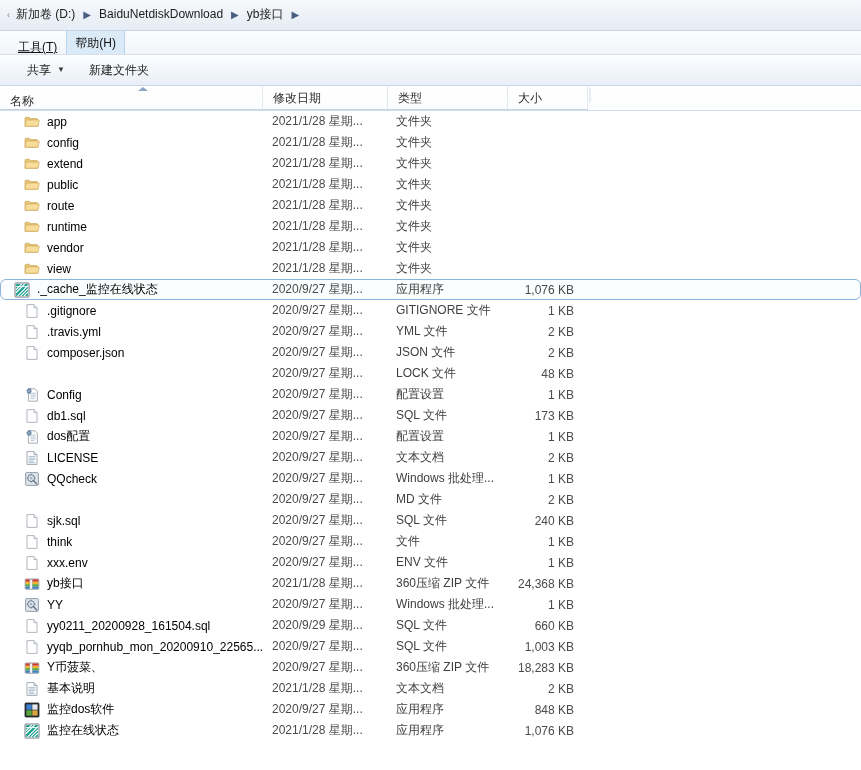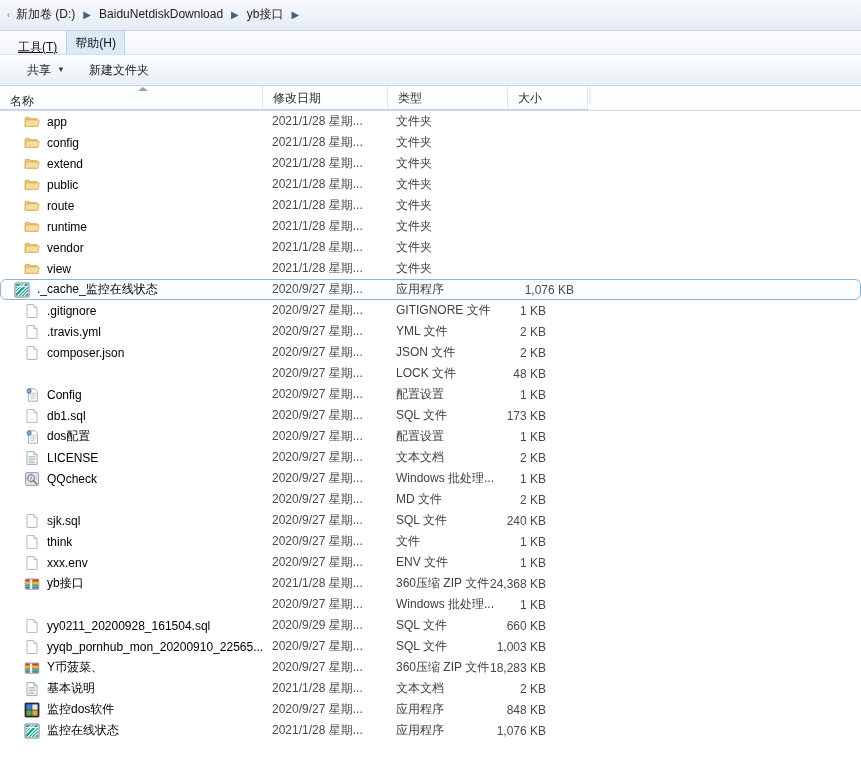--- a/index.html
+++ b/index.html
@@ -162,21 +162,21 @@
     display: flex;
     align-items: center;
     font-size: 12px;
     box-sizing: border-box;
     white-space: nowrap;
     overflow: hidden;
   }
   .cell-name  { left: 10px;   width: 263px; padding-left: 14px; color: #000; }
   .cell-date  { left: 272px; width: 116px; color: #4a4a4a; }
   .cell-type  { left: 396px; width: 112px; color: #404040; }
-  .cell-size  { left: 480px; width: 72px;  color: #4a4a4a; justify-content: flex-end; padding-right: 6px; }
+  .cell-size  { left: 508px; width: 72px;  color: #4a4a4a; justify-content: flex-end; padding-right: 6px; }
 
   .row.selected {
     background: #fbfdfe;
     border: 1px solid #8ab4dd;
     border-radius: 6px;
   }
   .row.selected .cell { height: 19px; }
   .row.selected .cell-name  { left: -1px; padding-left: 14px; }
   .row.selected .cell-date  { left: 271px; }
   .row.selected .cell-type  { left: 395px; }
@@ -599,20 +599,39 @@
               <rect x="5.9" y="3.2" width="2.3" height="9.9" fill="#f7f8fa" stroke="#9aa2ab" stroke-width="0.5"></rect>
             </svg>
           </span>
           <span class="name-text">yb接口</span>
         </div>
         <div class="cell cell-date">2021/1/28 星期...</div>
         <div class="cell cell-type">360压缩 ZIP 文件</div>
         <div class="cell cell-size">24,368 KB</div>
       </div>
       <div class="row">
+        <div class="cell cell-name">
+          <span class="icon">
+            <svg width="16" height="16" viewBox="0 0 16 16">
+              <rect x="1.6" y="1.6" width="12.8" height="12.8" rx="1" fill="#dfe5ec" stroke="#8b949e" stroke-width="0.9"></rect>
+              <circle cx="7.1" cy="7.1" r="3.4" fill="none" stroke="#6d7f92" stroke-width="1.0"></circle>
+              <circle cx="7.1" cy="7.1" r="1.3" fill="#9fb0c2"></circle>
+              <g stroke="#6d7f92" stroke-width="0.9">
+                <line x1="7.1" y1="2.6" x2="7.1" y2="4.0"></line>
+                <line x1="7.1" y1="10.2" x2="7.1" y2="11.6"></line>
+                <line x1="2.6" y1="7.1" x2="4.0" y2="7.1"></line>
+                <line x1="10.2" y1="7.1" x2="11.6" y2="7.1"></line>
+                <line x1="3.9" y1="3.9" x2="4.9" y2="4.9"></line>
+                <line x1="9.3" y1="9.3" x2="10.3" y2="10.3"></line>
+              </g>
+              <line x1="8.8" y1="9.0" x2="13.2" y2="13.4" stroke="#5a6b7d" stroke-width="1.3"></line>
+            </svg>
+          </span>
+          <span class="name-text">YY</span>
+        </div>
         <div class="cell cell-date">2020/9/27 星期...</div>
         <div class="cell cell-type">Windows 批处理...</div>
         <div class="cell cell-size">1 KB</div>
       </div>
       <div class="row">
         <div class="cell cell-name">
           <span class="icon">
             <svg width="16" height="16" viewBox="0 0 16 16">
               <path d="M3 1.6 L10 1.6 L13 4.6 L13 14.4 L3 14.4 Z" fill="#ffffff" stroke="#a9b0b8" stroke-width="0.9"></path>
               <path d="M10 1.6 L10 4.6 L13 4.6" fill="#eef1f4" stroke="#a9b0b8" stroke-width="0.9"></path>

